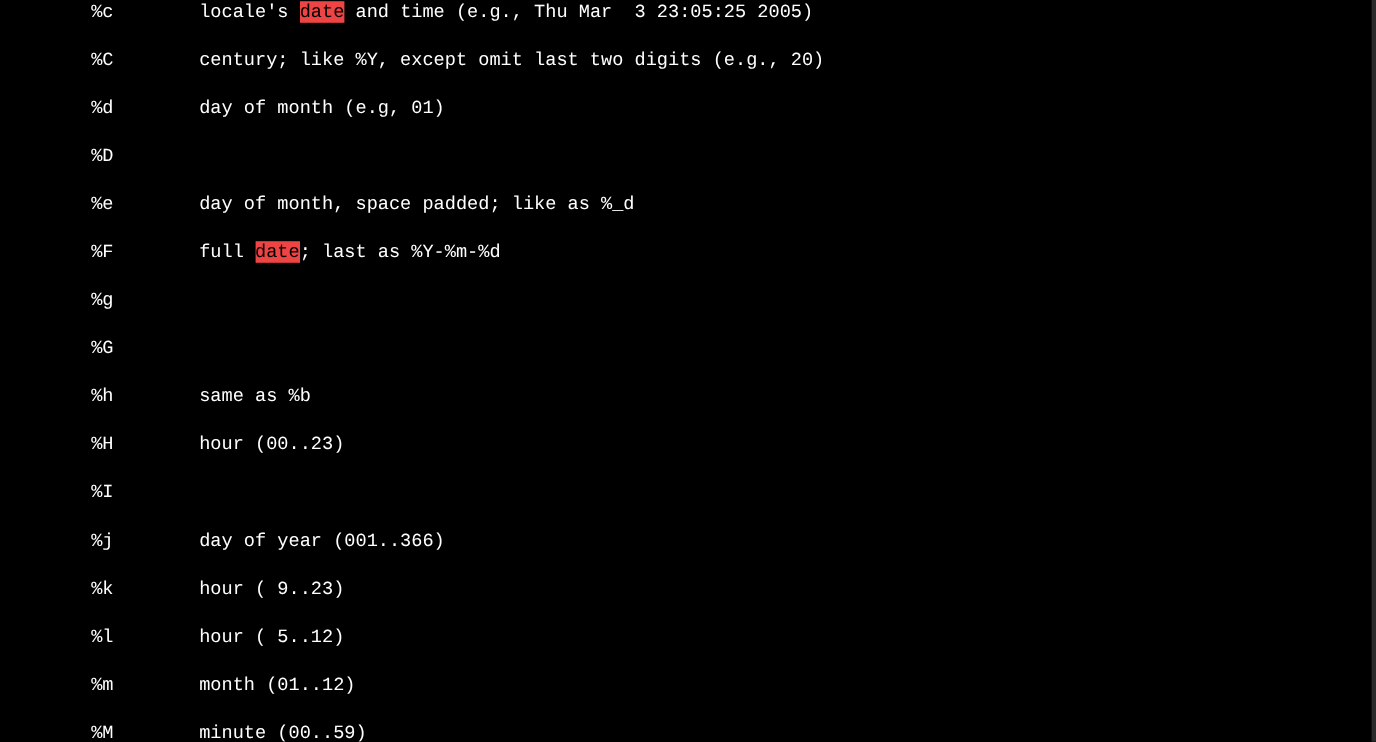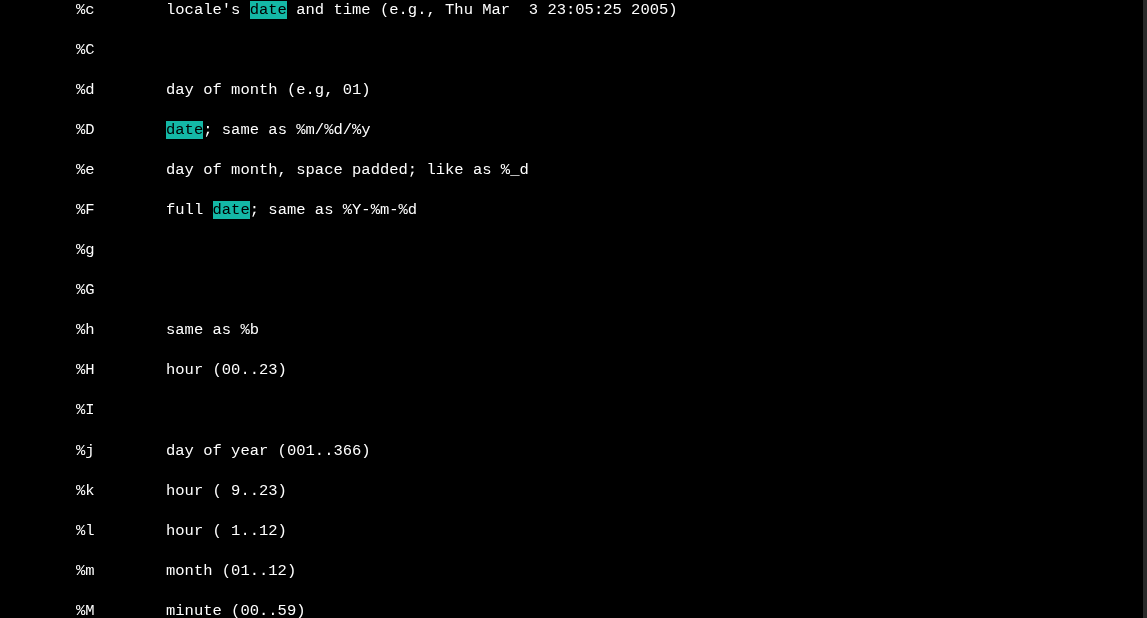--- a/index.html
+++ b/index.html
@@ -25,47 +25,47 @@
     }
     .code-col {
       width: 166px;
       padding-left: 76px;
       flex-shrink: 0;
     }
     .desc-col {
       flex: 1;
     }
     .hl {
-      background: #14b8a6;
+      background: #ef4444;
       color: #000000;
     }
     .scrollbar {
       position: absolute;
       right: 0;
       top: 0;
       bottom: 0;
       width: 4px;
       background: #2a2a2a;
     }
   </style>
 </head>
 <body>
 
 <div id="man-content">
     <div class="row"><div class="code-col">%c</div><div class="desc-col"><span>locale's </span><span class="hl">date</span><span> and time (e.g., Thu Mar  3 23:05:25 2005)</span></div></div>
-    <div class="row"><div class="code-col">%C</div></div>
+    <div class="row"><div class="code-col">%C</div><div class="desc-col"><span>century; like %Y, except omit last two digits (e.g., 20)</span></div></div>
     <div class="row"><div class="code-col">%d</div><div class="desc-col"><span>day of month (e.g, 01)</span></div></div>
-    <div class="row"><div class="code-col">%D</div><div class="desc-col"><span class="hl">date</span><span>; same as %m/%d/%y</span></div></div>
+    <div class="row"><div class="code-col">%D</div></div>
     <div class="row"><div class="code-col">%e</div><div class="desc-col"><span>day of month, space padded; like as %_d</span></div></div>
-    <div class="row"><div class="code-col">%F</div><div class="desc-col"><span>full </span><span class="hl">date</span><span>; same as %Y-%m-%d</span></div></div>
+    <div class="row"><div class="code-col">%F</div><div class="desc-col"><span>full </span><span class="hl">date</span><span>; last as %Y-%m-%d</span></div></div>
     <div class="row"><div class="code-col">%g</div></div>
     <div class="row"><div class="code-col">%G</div></div>
     <div class="row"><div class="code-col">%h</div><div class="desc-col"><span>same as %b</span></div></div>
     <div class="row"><div class="code-col">%H</div><div class="desc-col"><span>hour (00..23)</span></div></div>
     <div class="row"><div class="code-col">%I</div></div>
     <div class="row"><div class="code-col">%j</div><div class="desc-col"><span>day of year (001..366)</span></div></div>
     <div class="row"><div class="code-col">%k</div><div class="desc-col"><span>hour ( 9..23)</span></div></div>
-    <div class="row"><div class="code-col">%l</div><div class="desc-col"><span>hour ( 1..12)</span></div></div>
+    <div class="row"><div class="code-col">%l</div><div class="desc-col"><span>hour ( 5..12)</span></div></div>
     <div class="row"><div class="code-col">%m</div><div class="desc-col"><span>month (01..12)</span></div></div>
     <div class="row"><div class="code-col">%M</div><div class="desc-col"><span>minute (00..59)</span></div></div>
   </div>
 
 <div class="scrollbar"></div>
 
 </body></html>

